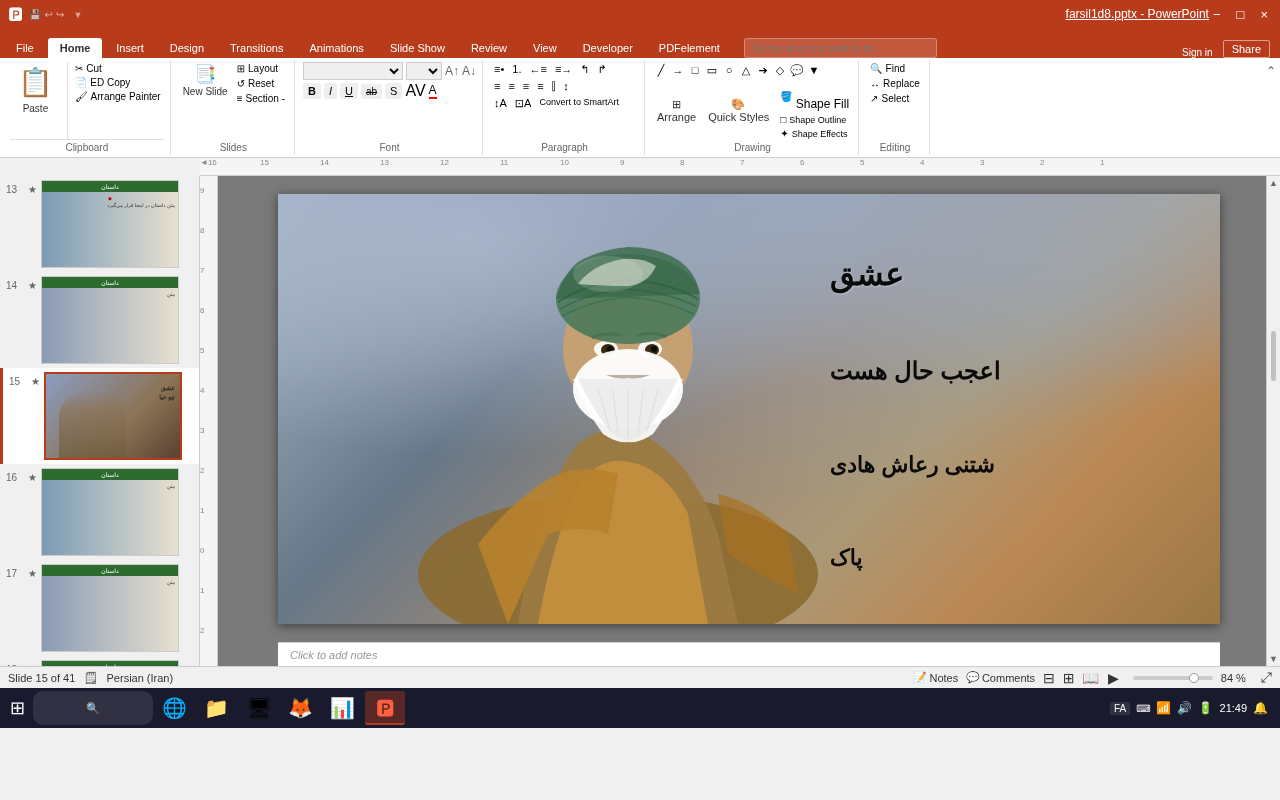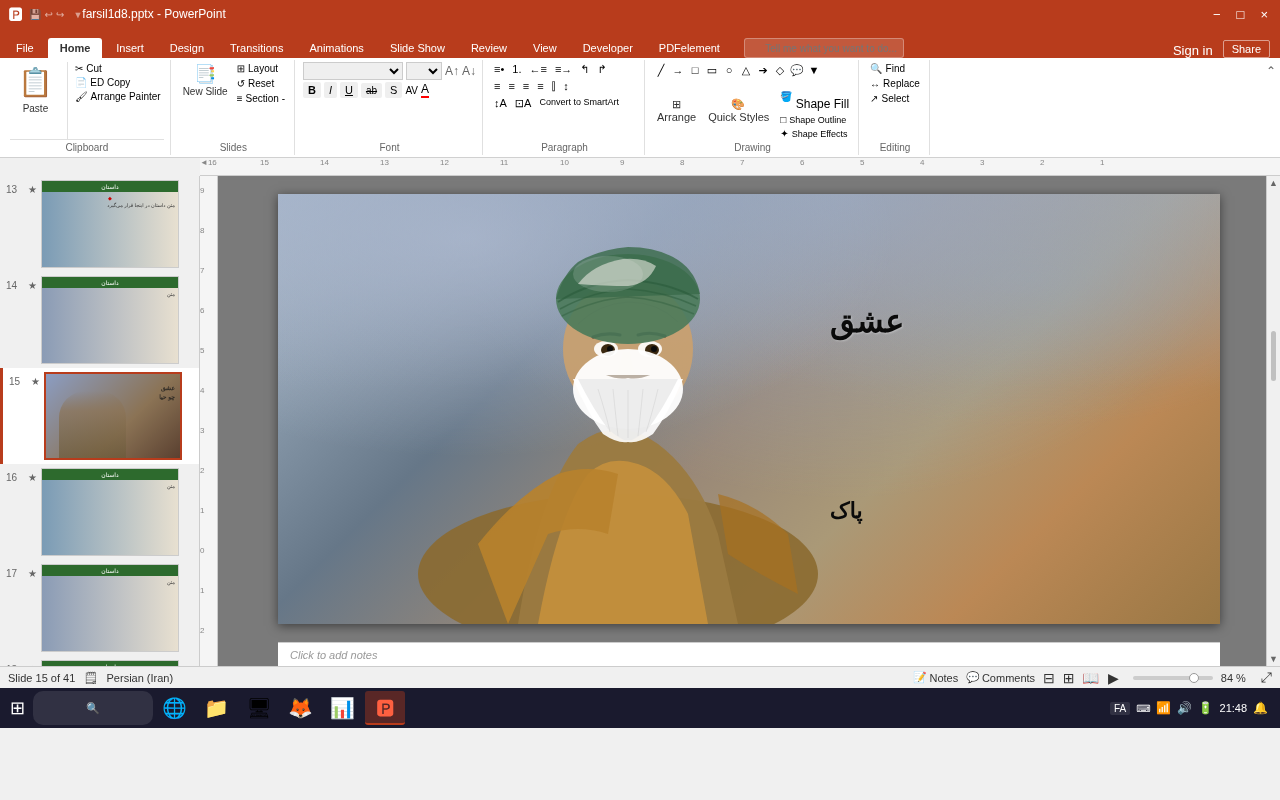--- a/index.html
+++ b/index.html
@@ -9,21 +9,21 @@
     #title-bar {
       background: #b83c1c;
       height: 28px;
       display: flex;
       align-items: center;
       justify-content: space-between;
       padding: 0 8px;
       color: white;
     }
     #title-bar .title-left { display: flex; align-items: center; gap: 6px; }
-    #title-bar .title-center { flex: 1; text-align: left; font-size: 12px; }
+    #title-bar .title-center { flex: 1; text-align: right; font-size: 12px; text-decoration: underline; }
     #title-bar .title-right { display: flex; align-items: center; gap: 8px; }
     .win-btn { color: white; cursor: pointer; font-size: 13px; padding: 0 4px; }
     #ribbon-tabs {
       background: #b83c1c;
       display: flex;
       align-items: flex-end;
       height: 30px;
       padding: 0 4px;
     }
     .ribbon-tab {
@@ -400,23 +400,23 @@
   <div class="ribbon-tab">Insert</div>
   <div class="ribbon-tab">Design</div>
   <div class="ribbon-tab">Transitions</div>
   <div class="ribbon-tab">Animations</div>
   <div class="ribbon-tab">Slide Show</div>
   <div class="ribbon-tab">Review</div>
   <div class="ribbon-tab">View</div>
   <div class="ribbon-tab">Developer</div>
   <div class="ribbon-tab">PDFelement</div>
   <div style="flex:1; display:flex; align-items:center; margin-left:10px;">
-    <input type="text" class="search-box" style="background: rgba(255, 255, 255, 0.15); border-color: rgba(255, 255, 255, 0.3); color: white; font-size: 10px; width: 160px; text-align: right;" placeholder="Tell me what you want to do...">
-  </div>
-  <div style="color:white; font-size:13px; margin-right:10px; cursor:pointer;margin-top:16px;">Sign in</div>
+    <input type="text" class="search-box" style="background: rgba(255, 255, 255, 0.15); border-color: rgba(255, 255, 255, 0.3); color: white; font-size: 10px; width: 193px;" placeholder="Tell me what you want to do...">
+  </div>
+  <div style="color:white; font-size:10px; margin-right:10px; cursor:pointer;margin-top:16px;">Sign in</div>
   <div style="color:white; font-size:11px; margin-right:6px; cursor:pointer; border:1px solid rgba(255,255,255,0.5); padding:2px 8px; border-radius:2px;">Share</div>
 </div>
 
 <div id="ribbon-content">
 
   <div class="ribbon-group" style="flex-direction:row; align-items:stretch;">
     <div style="display:flex; flex-direction:column; align-items:stretch;">
       <div style="display:flex; flex-direction:row; flex:1;">
         <div style="display:flex; flex-direction:column; align-items:center; border-right:1px solid #e0e0e0; padding-right:6px; margin-right:4px;">
           <div class="rbn-btn" style="font-size:28px; padding:4px 8px;">📋</div>
@@ -476,21 +476,21 @@
         </select>
         <span style="font-size:12px; cursor:pointer; color:#666;">A↑</span>
         <span style="font-size:12px; cursor:pointer; color:#666;">A↓</span>
       </div>
       <div style="display:flex; gap:3px; align-items:center; flex-wrap:wrap;">
         <button class="format-btn" style="font-weight:bold;">B</button>
         <button class="format-btn" style="font-style:italic;">I</button>
         <button class="format-btn" style="text-decoration:underline;">U</button>
         <button class="format-btn" style="text-decoration:line-through; font-size:10px;">ab</button>
         <button class="format-btn">S</button>
-        <span style="font-size:10px; cursor:pointer;">AV</span>
+        <span style="font-size:16px; cursor:pointer;">AV</span>
         <span style="font-size:12px; cursor:pointer; border-bottom:2px solid red;">A</span>
       </div>
     </div>
     <div class="ribbon-group-label">Font</div>
   </div>
 
   <div class="ribbon-group" style="min-width:160px;">
     <div style="display:flex; flex-direction:column; gap:2px; width:100%;">
       <div style="display:flex; gap:2px;">
         <span class="paragraph-btn">≡•</span>
@@ -774,21 +774,29 @@
           display:flex; flex-direction:column; align-items:flex-end; justify-content:space-around;
           direction:rtl; padding:10px;">
 
           <div style="font-family:'Arial', serif; font-size:32px; font-weight:900; color:#0a0a0a; 
             text-shadow: 1px 1px 2px rgba(255,255,255,0.3);
             letter-spacing:2px; line-height:1;">
             عشق
           </div>
 
 
-
+          <div style="font-family:'Arial', serif; font-size:24px; font-weight:900; color:#0a0a0a; 
+            margin-right:10px;">
+            اعجب حال هست
+          </div>
+
+          <div style="font-family:'Arial', serif; font-size:22px; font-weight:900; color:#0a0a0a;
+            margin-right:40px;">
+            شتنی رعاش هادی
+          </div>
 
           <div style="font-family:'Arial', serif; font-size:22px; font-weight:900; color:#0a0a0a;
             margin-right:60px;">
             پاک
           </div>
 
         </div>
 
       </div>
     </div>
@@ -862,17 +870,17 @@
   </div>
   <div style="flex:1;"></div>
 
   <div style="display:flex; align-items:center; gap:6px; color:white; font-size:11px; margin-right:8px;">
     <span style="font-size:10px; background:rgba(255,255,255,0.1); padding:1px 4px; border-radius:2px;">FA</span>
     <span style="font-size:10px;">⌨</span>
     <span style="font-size:12px;">📶</span>
     <span style="font-size:12px;">🔊</span>
     <span style="font-size:12px;">🔋</span>
     <div style="text-align:right; cursor:pointer;">
-      <div style="font-size:11px;">21:48</div>
+      <div style="font-size:11px;">21:49</div>
     </div>
     <span style="cursor:pointer; font-size:12px;">🔔</span>
   </div>
 </div>
 
 </body></html>

